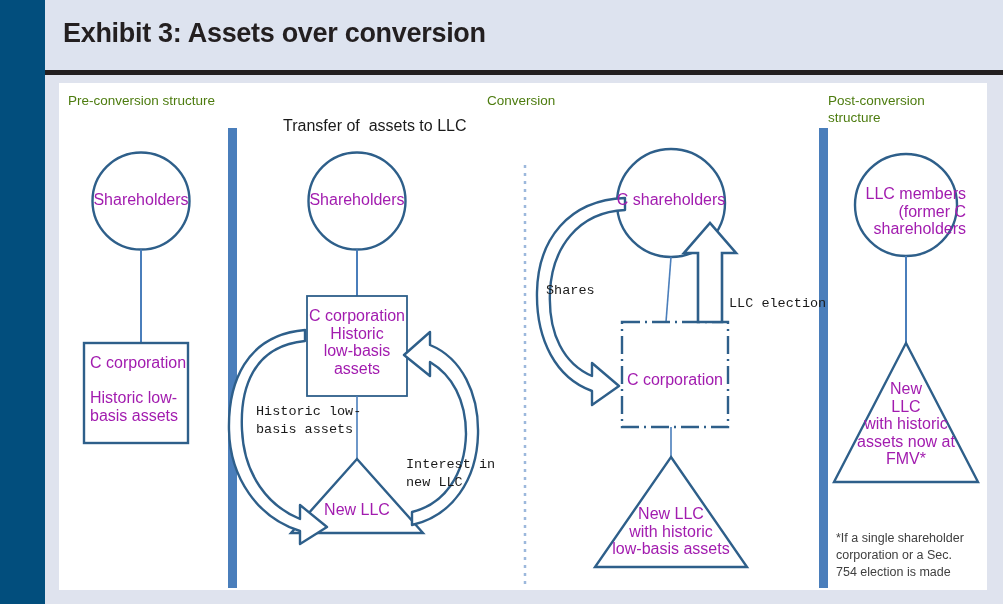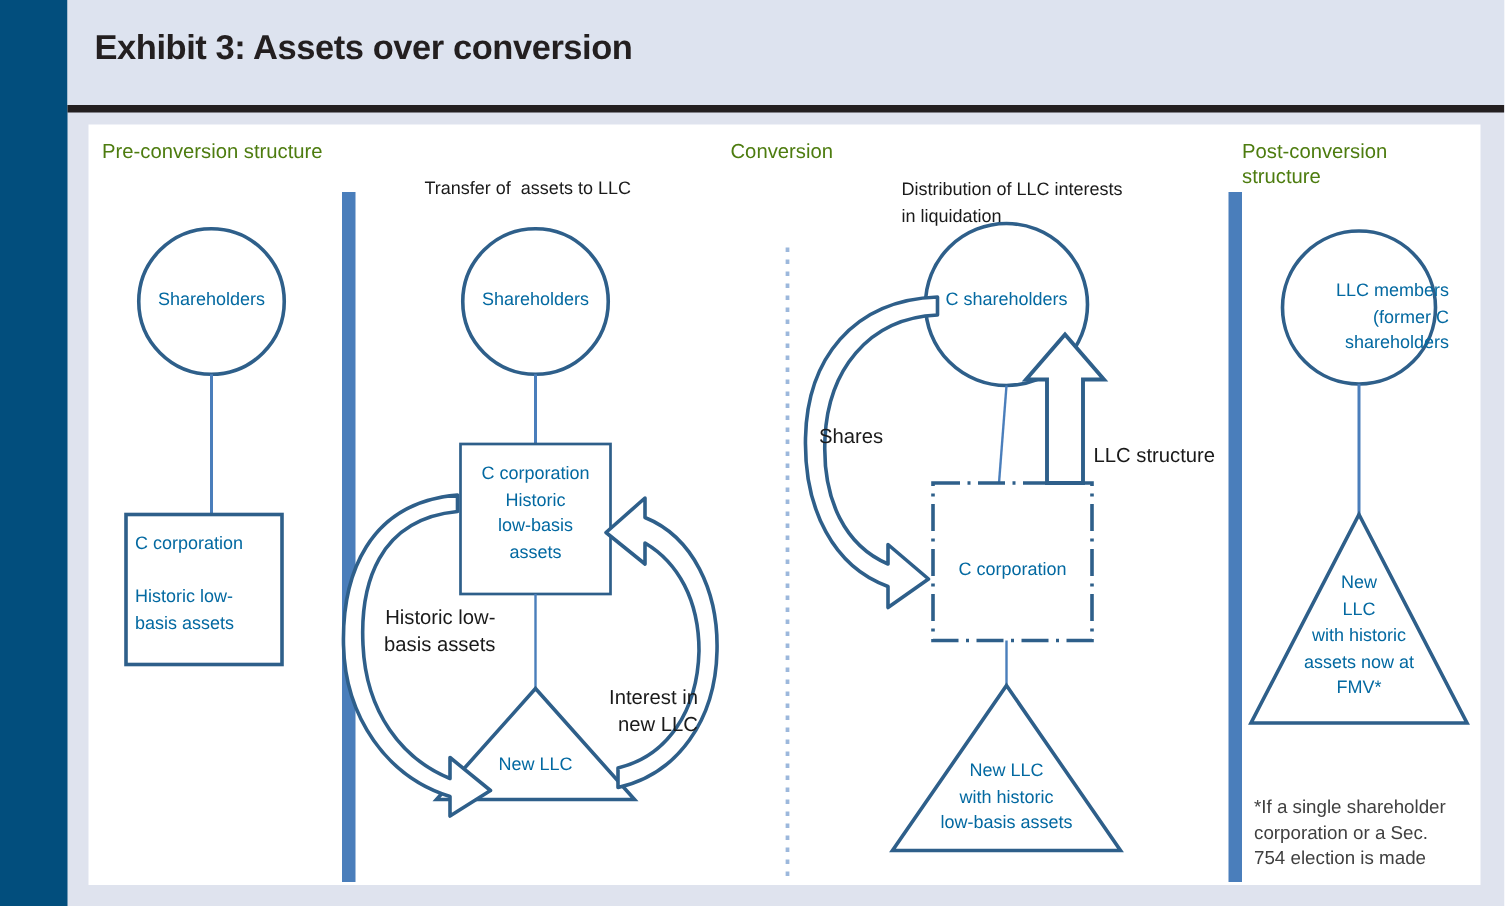--- a/index.html
+++ b/index.html
@@ -30,21 +30,21 @@
     left: 45px; top: 0;
     width: 958px; height: 70px;
     background: #dde3ef;
   }
   .header-title {
     position: absolute;
     left: 63px;
     top: 18px;
     font-family: "Liberation Sans", sans-serif;
     font-weight: bold;
-    font-size: 23px;
+    font-size: 27px;
     letter-spacing: -0.3px;
     color: #231f20;
     white-space: nowrap;
   }
   .header-rule {
     position: absolute;
     left: 45px;
     top: 70px;
     width: 958px;
     height: 5px;
@@ -63,43 +63,42 @@
     position: absolute;
     left: 0; top: 0;
     width: 1003px;
     height: 604px;
     pointer-events: none;
   }
   .lbl {
     position: absolute;
     font-family: "Liberation Sans", sans-serif;
     color: #1f3864;
-    font-size: 12px;
+    font-size: 16px;
     line-height: 17px;
     white-space: pre;
   }
   .lbl.dark { color: #1a1a1a; }
   .lbl.sec-head { color: #4d7c0f; font-size: 13.5px; }
   .node-text {
     position: absolute;
     font-family: "Liberation Sans", sans-serif;
-    font-size: 12px;
+    font-size: 16px;
     line-height: 17.5px;
-    color: #0369a1;
+    color: #a21caf;
     text-align: center;
     white-space: pre-line;
   }
   .arrow-label {
     position: absolute;
-    font-family: Liberation Sans, sans-serif;
+    font-family: Liberation Mono, monospace;
     font-size: 13.5px;
     line-height: 18px;
     color: #1a1a1a;
     white-space: pre-line;
-    text-align: right;
   }
   .footnote {
     position: absolute;
     font-family: Liberation Sans, sans-serif;
     font-size: 12.5px;
     line-height: 17px;
     color: #404040;
     white-space: pre-line;
   }
 </style>
@@ -186,22 +185,20 @@
 
   <div class="lbl sec-head" style="left:68px; top:92px;">Pre-conversion structure</div>
 
   <div class="lbl sec-head" style="left:487px; top:92px;">Conversion</div>
 
   <div class="lbl sec-head" style="left:828px; top:92px;">Post-conversion
 structure</div>
 
   <div class="lbl dark" style="left:283px; top:117px;">Transfer of  assets to LLC</div>
 
-  <div class="lbl dark" style="left:601px; top:117px; line-height:18px;">Distribution of LLC interests
-in liquidation</div>
 
   <div class="node-text" style="left:81px; top:191px; width:120px;">Shareholders</div>
 
   <div class="node-text" style="left:84px; top:354px; width:104px; text-align:left; padding-left:6px; box-sizing:border-box;">C corporation
 
 Historic low-
 basis assets</div>
 
   <div class="node-text" style="left:297px; top:191px; width:120px;">Shareholders</div>
 
@@ -221,21 +218,21 @@
   <div class="node-text" style="left:611px; top:191px; width:120px;">C shareholders</div>
 
   <div class="node-text" style="left:622px; top:371px; width:106px;">C corporation</div>
 
   <div class="node-text" style="left:601px; top:505px; width:140px;">New LLC
 with historic
 low-basis assets</div>
 
   <div class="arrow-label" style="left:546px; top:282px;">Shares</div>
 
-  <div class="arrow-label" style="left:729px; top:295px;">LLC structure</div>
+  <div class="arrow-label" style="left:729px; top:295px;">LLC election</div>
 
   <div class="node-text" style="left:846px; top:185px; width:120px;text-align:right;">LLC members
 (former C
 shareholders</div>
 
   <div class="node-text" style="left:846px; top:380px; width:120px;">New
 LLC
 with historic
 assets now at
 FMV*</div>

